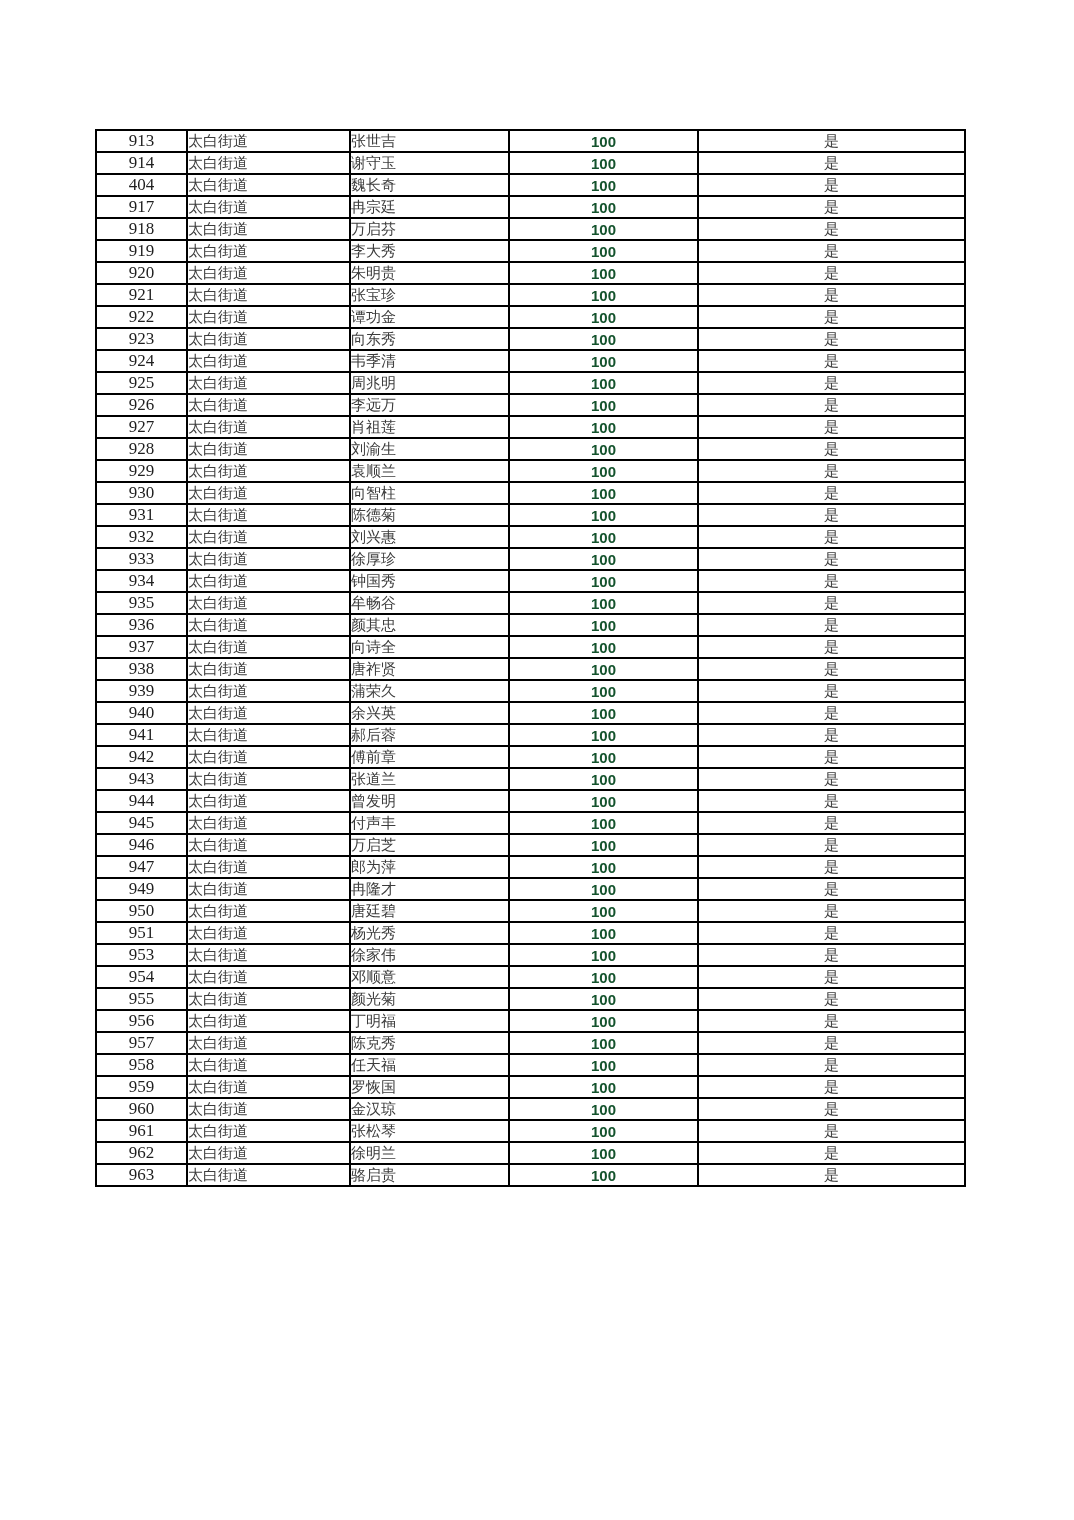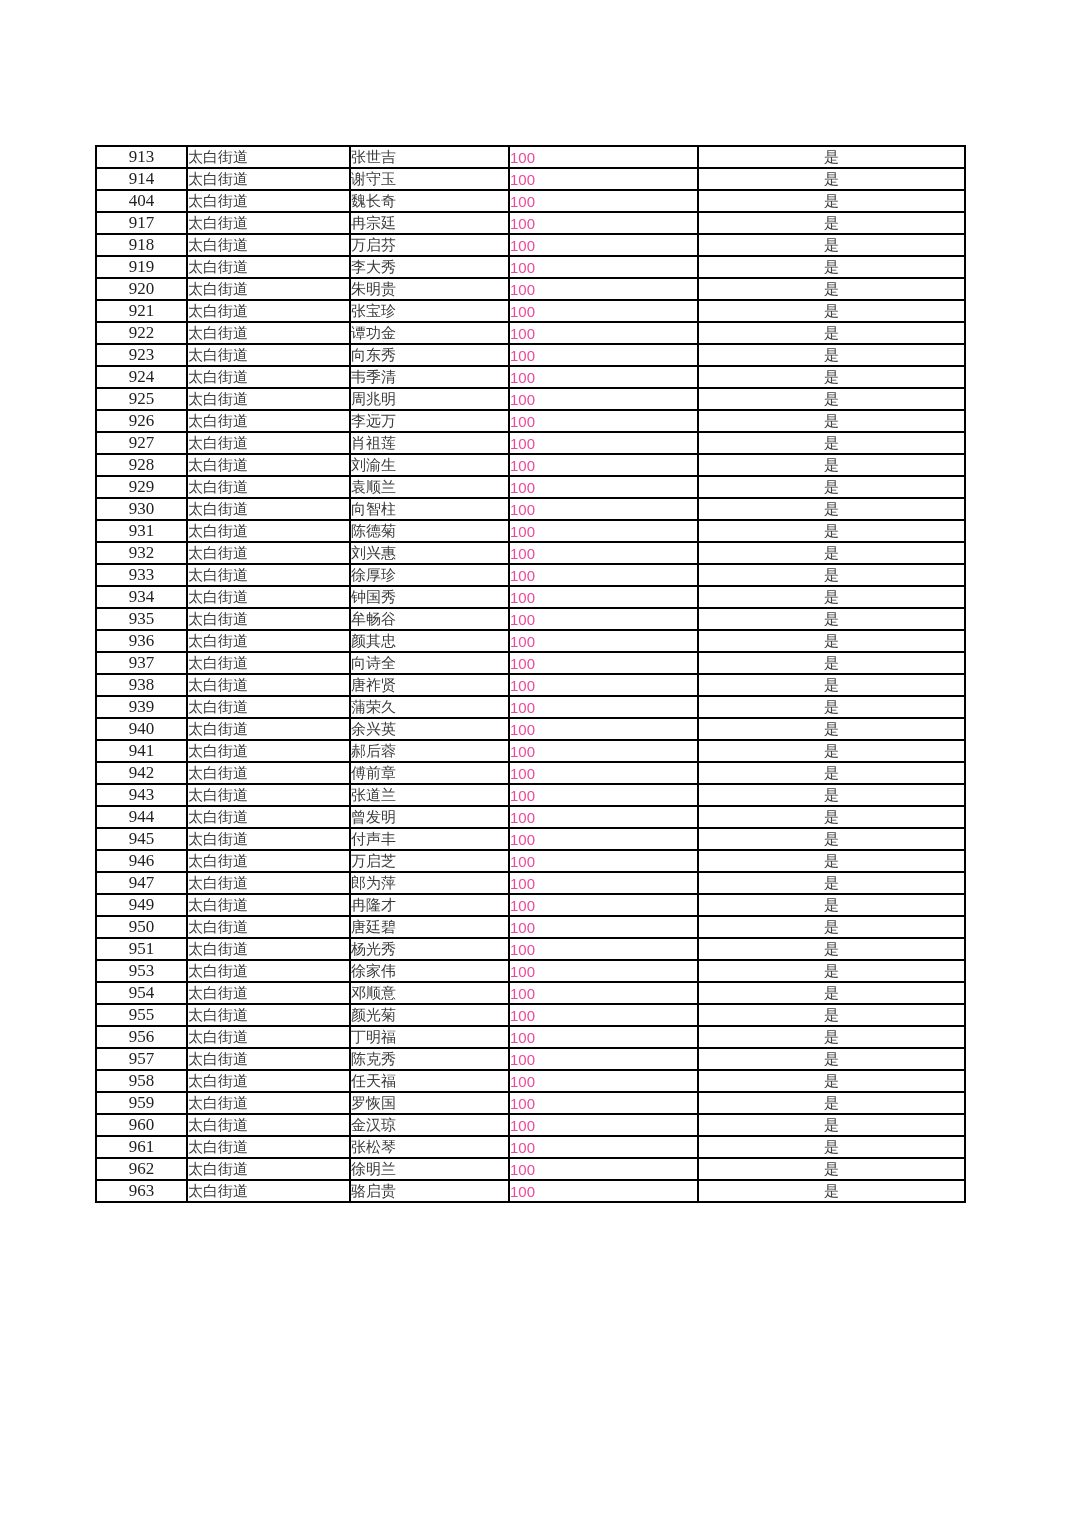--- a/index.html
+++ b/index.html
@@ -23,21 +23,20 @@
     background: #ffffff;
   }
   table.data-table {
     position: absolute;
     left: 95px;
     top: 129px;
     width: 869px;
     height: 1052px;
     border-collapse: collapse;
     table-layout: fixed;
-    margin-top: 16px;
   }
   table.data-table td {
     border: 2px solid #000000;
     padding: 0;
     vertical-align: middle;
     overflow: hidden;
     white-space: nowrap;
   }
   col.c-no     { width: 91px;  }
   col.c-street { width: 163px; }
@@ -52,25 +51,26 @@
     color: #1f1f1f;
   }
   td.cell-street, td.cell-name {
     text-align: left;
     padding-left: 5px;
     font-family: "Liberation Serif", "DejaVu Serif", serif;
     font-size: 15px;
     color: #3c3c3c;
   }
   td.cell-score {
-    text-align: left;
+    text-align: center;
     padding-left: 3px;
     font-family: "Liberation Sans", "DejaVu Sans", sans-serif;
     font-size: 15px;
-    color: #ec4899;
+    color: #14532d;
+    font-weight: bold;
   }
   td.cell-flag {
     text-align: center;
     font-family: "Liberation Serif", "DejaVu Serif", serif;
     font-size: 15px;
     color: #3c3c3c;
   }
 </style>
 </head>
 <body>

